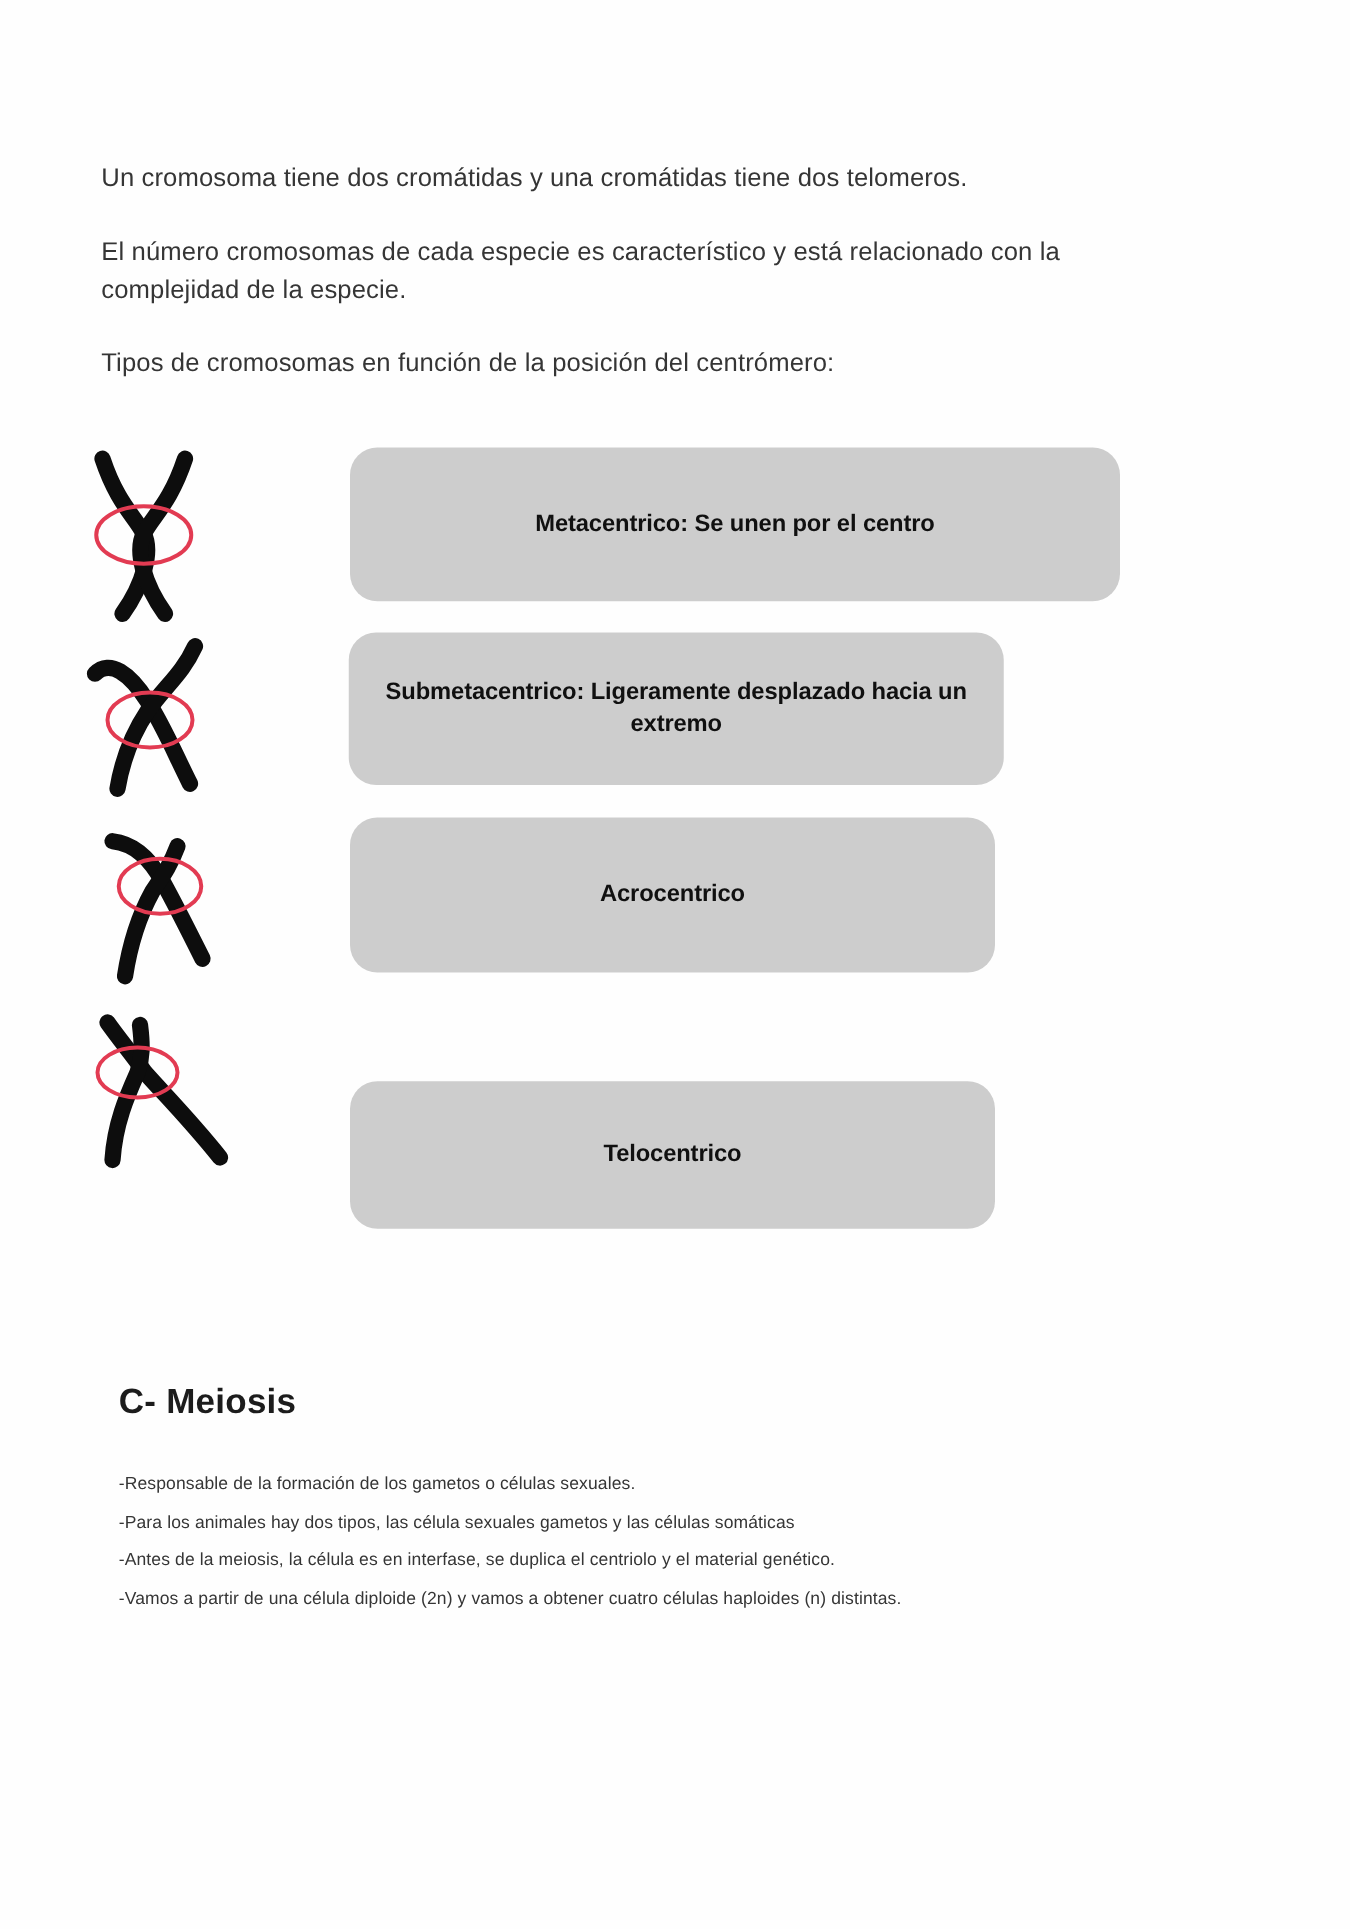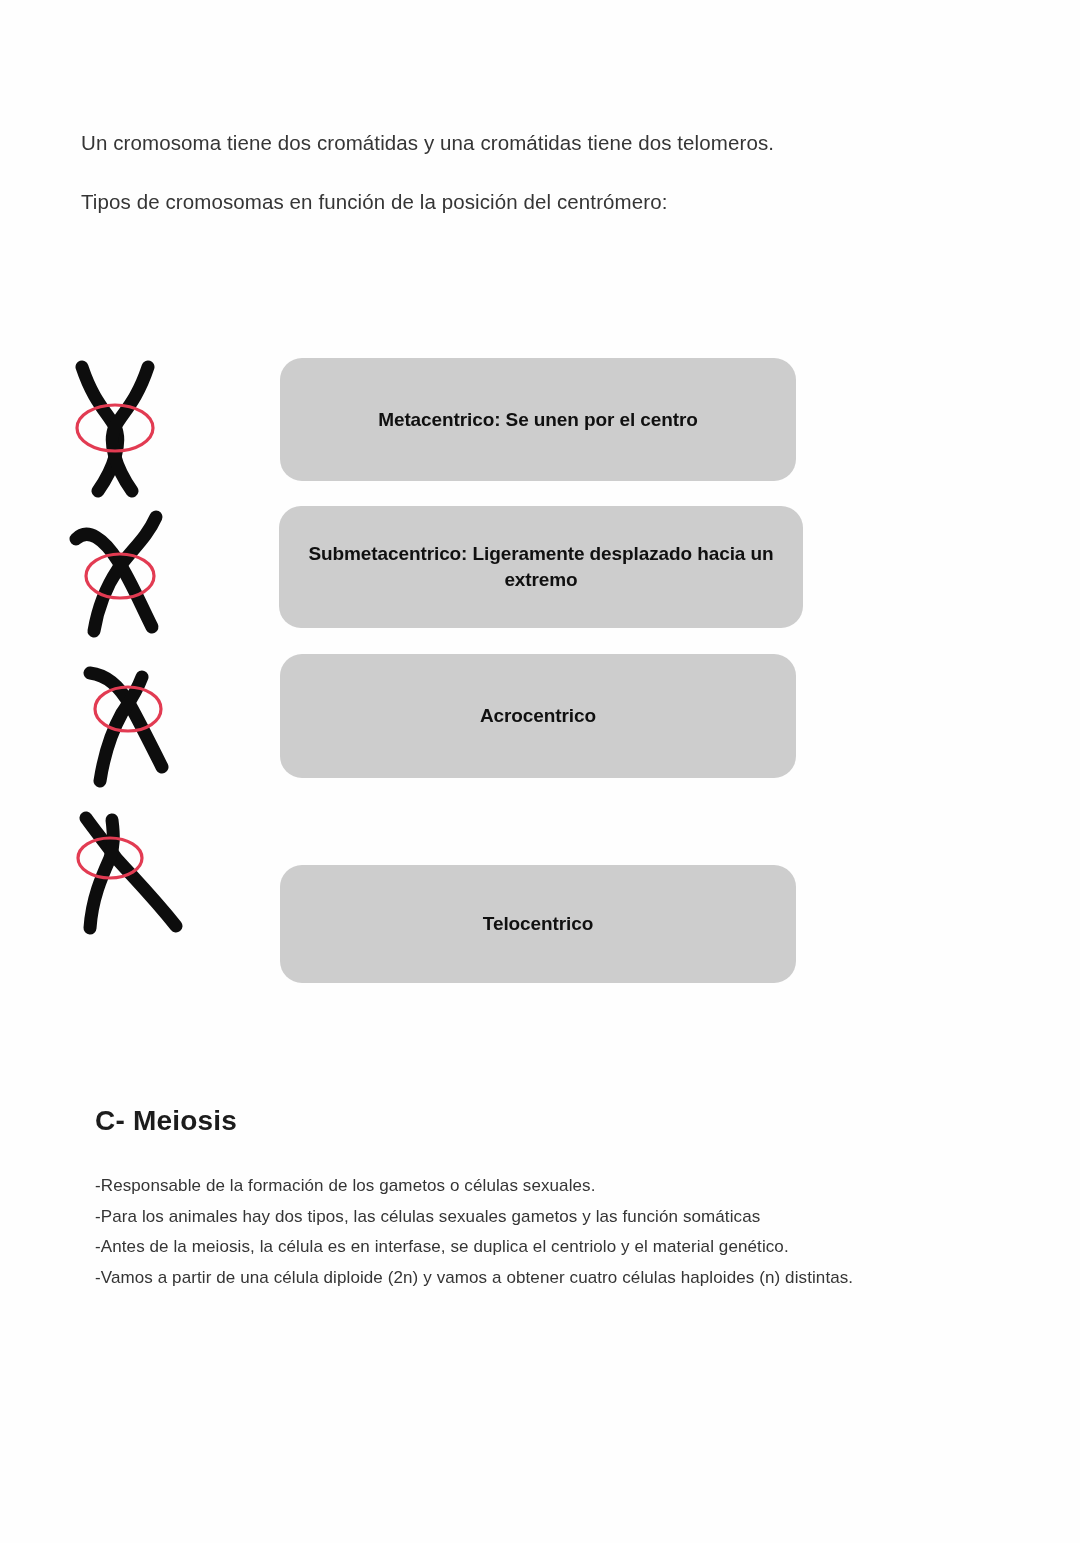--- a/index.html
+++ b/index.html
@@ -78,21 +78,21 @@
     padding: 0 18px;
   }
   .label-box span {
     font-family: "Liberation Sans", sans-serif;
     font-weight: bold;
     font-size: 19px;
     line-height: 26px;
     color: #101010;
     letter-spacing: -0.1px;
   }
-  .box-0 { left: 220px; top: 3px;   width: 516px; height: 123px; }
+  .box-0 { left: 220px; top: 3px;   width: 616px; height: 123px; }
   .box-1 { left: 219px; top: 3px;   width: 524px; height: 122px; }
   .box-2 { left: 220px; top: 3px;   width: 516px; height: 124px; }
   .box-3 { left: 220px; top: 7px;   width: 516px; height: 118px; margin-top: 48px; }
 
   
   .meiosis {
     position: absolute;
     left: 95px;
     top: 1107px;
     width: 900px;
@@ -100,34 +100,35 @@
   .section-title {
     font-family: "Liberation Sans", sans-serif;
     font-weight: bold;
     font-size: 28px;
     line-height: 28px;
     color: #1c1c1c;
     margin: 0 0 36px 0;
     letter-spacing: 0.2px;
   }
   .bullet {
-    font-size: 17px;
+    font-size: 14px;
     line-height: 30.5px;
     color: #353535;
     margin: 0;
     letter-spacing: 0.1px;
   }
 </style>
 </head>
 <body>
 
 <div class="page">
 
   <div class="intro">
     <p class="para">Un cromosoma tiene dos cromátidas y una cromátidas tiene dos telomeros.</p>
+    <p class="para">El número cromosomas de cada especie es característico y está relacionado con la complejidad de la especie.</p>
     <p class="para">Tipos de cromosomas en función de la posición del centrómero:</p>
   </div>
 
   <div class="types-block">
 
     <div class="type-row row-0">
       <div class="draw-cell">
         <svg width="210" height="145" viewBox="0 0 210 145">
           <g fill="none" stroke="#0d0d0d" stroke-width="13" stroke-linecap="round">
             <path d="M22 12 C 34 48, 48 58, 55 72 C 62 86, 55 112, 38 136"></path>
@@ -184,18 +185,18 @@
       <div class="label-box box-3">
         <span>Telocentrico</span>
       </div>
     </div>
 
   </div>
 
   <div class="meiosis">
     <h2 class="section-title">C- Meiosis</h2>
     <p class="bullet">-Responsable de la formación de los gametos o células sexuales.</p>
-    <p class="bullet">-Para los animales hay dos tipos, las células sexuales gametos y las función somáticas</p>
+    <p class="bullet">-Para los animales hay dos tipos, las célula sexuales gametos y las células somáticas</p>
     <p class="bullet">-Antes de la meiosis, la célula es en interfase, se duplica el centriolo y el material genético.</p>
     <p class="bullet">-Vamos a partir de una célula diploide (2n) y vamos a obtener cuatro células haploides (n) distintas.</p>
   </div>
 
 </div>
 
 </body></html>

